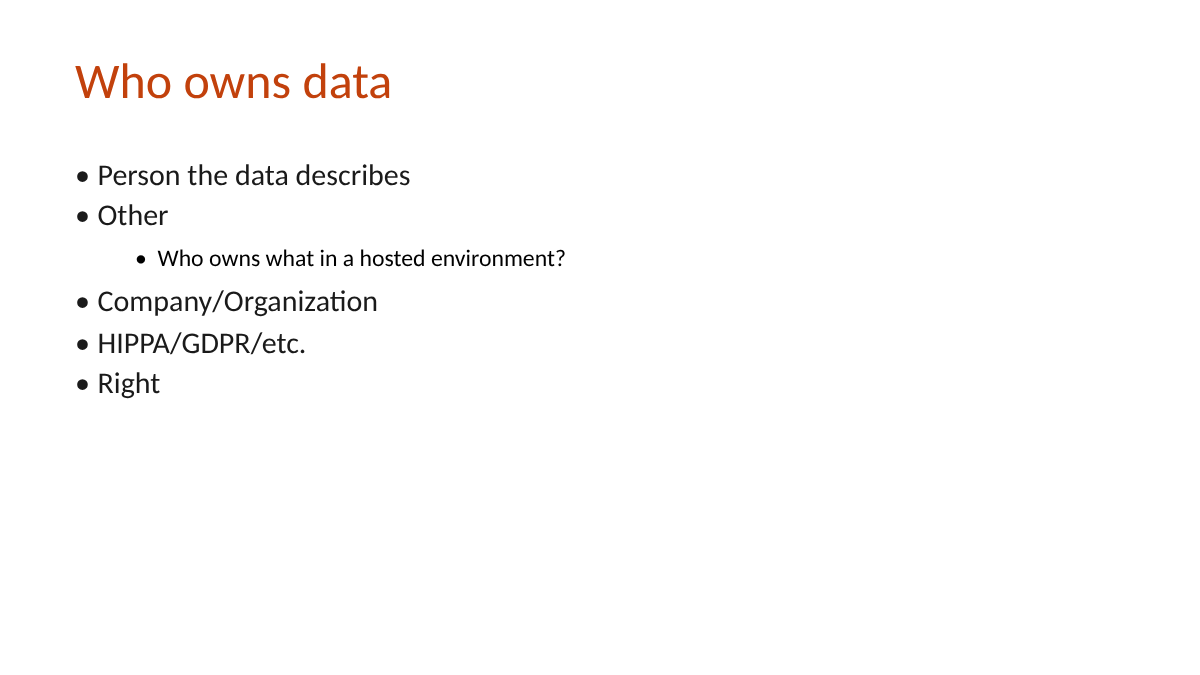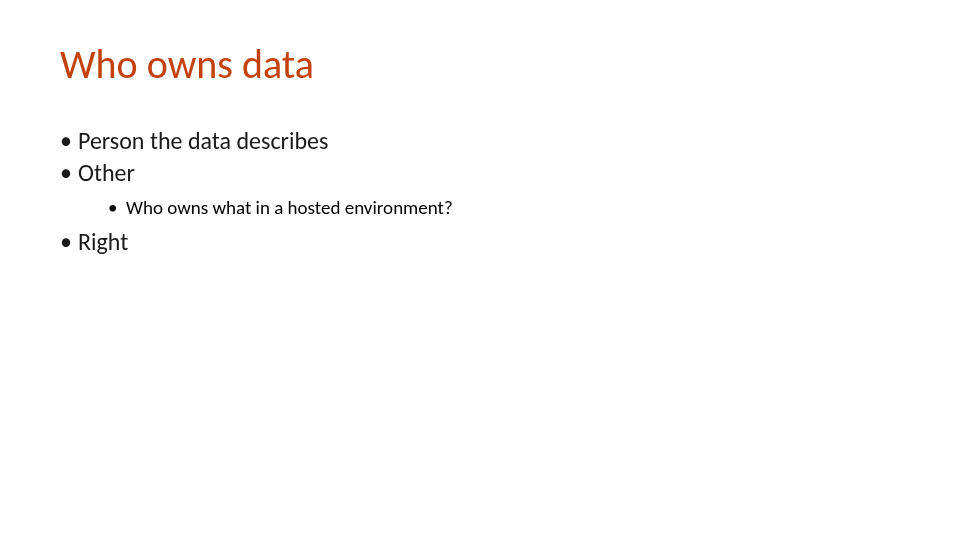--- a/index.html
+++ b/index.html
@@ -68,15 +68,21 @@
   </li>
   <li class="bullet-item">
     <span>Other</span>
     <ul class="sub-list">
       <li class="sub-item">
         <span>Who owns what in a hosted environment?</span>
       </li>
     </ul>
   </li>
   <li class="bullet-item">
+    <span>Company/Organization</span>
+  </li>
+  <li class="bullet-item">
+    <span>HIPPA/GDPR/etc.</span>
+  </li>
+  <li class="bullet-item">
     <span>Right</span>
   </li>
 </ul>
 
 </body></html>

